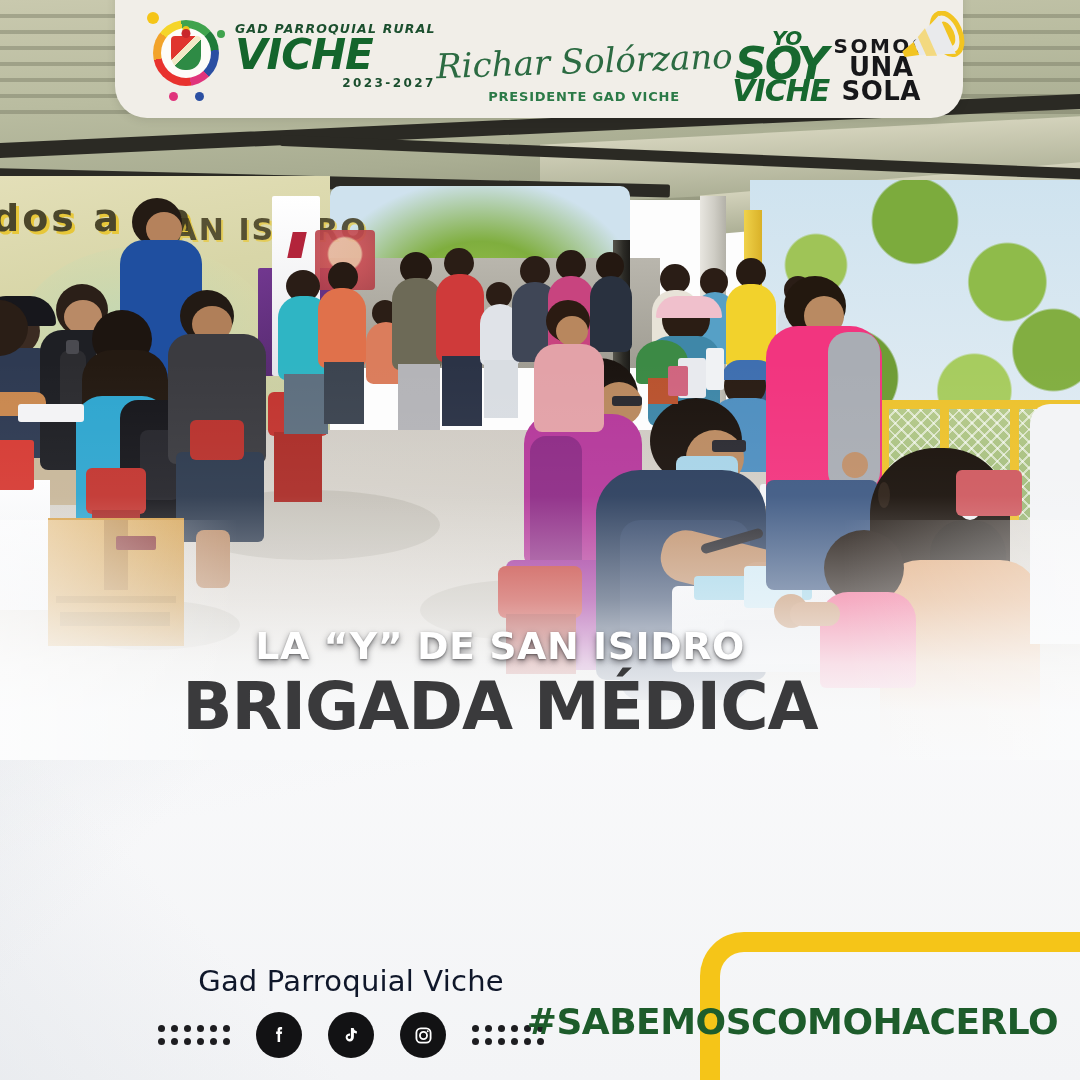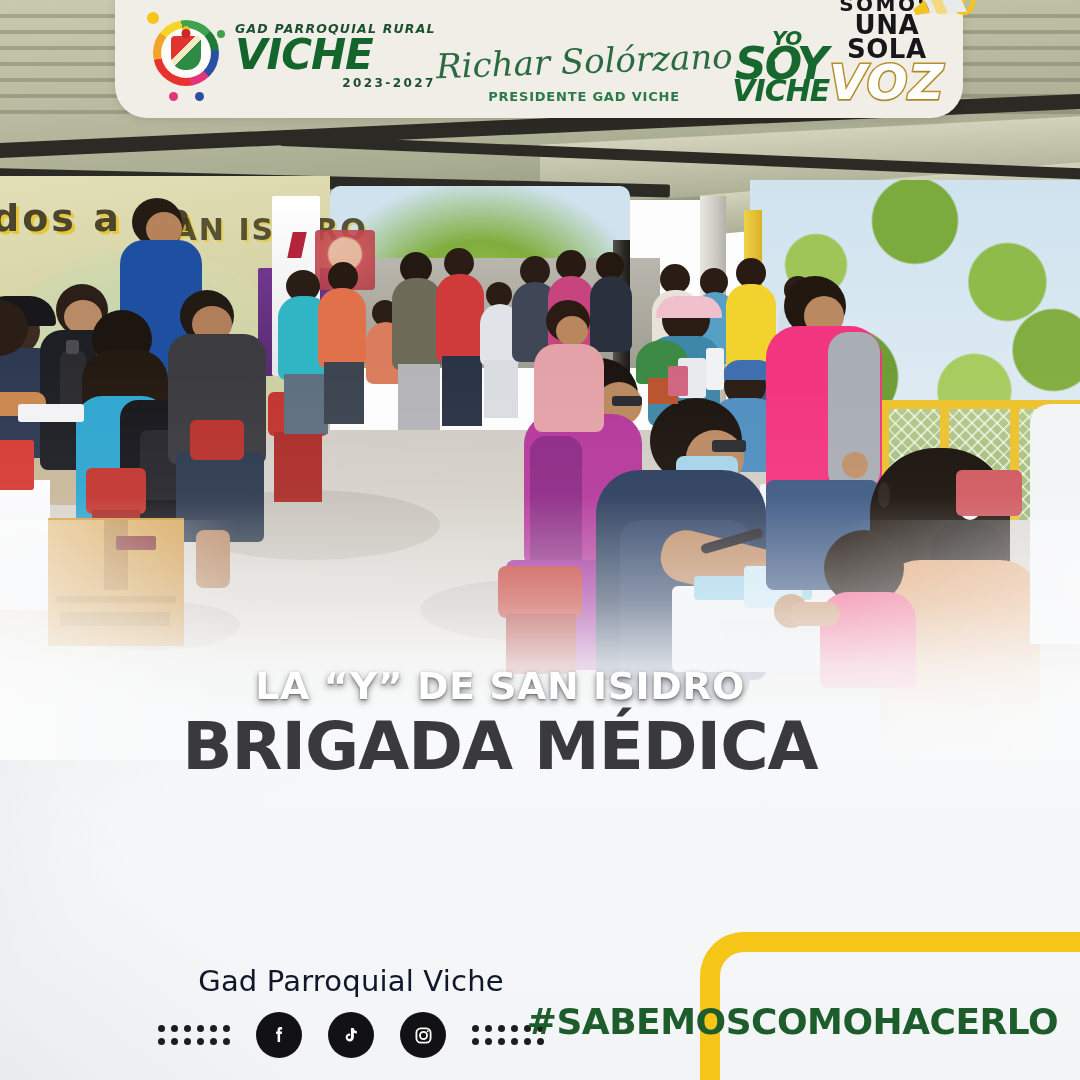--- a/index.html
+++ b/index.html
@@ -320,21 +320,21 @@
     -webkit-text-stroke:3px #b8912a;
     paint-order:stroke fill;
     text-shadow:0 2px 0 rgba(150,115,25,.35);
   }
   .megaphone {
     position:absolute; right:-36px; top:-26px; width:76px; height:62px;
   }
 
   
   .overlay-text {
-    position:absolute; left:0; top:666px; width:1000px;
+    position:absolute; left:0; top:626px; width:1000px;
     text-align:center; z-index:5;
   }
   .ot-kicker {
     font-family:"DejaVu Sans", sans-serif;
     font-size:38px; font-weight:700; letter-spacing:.5px;
     color:#ffffff;
     text-shadow:0 3px 6px rgba(40,40,45,.55), 0 1px 2px rgba(0,0,0,.4);
     line-height:1.1;
   }
   .ot-title {
@@ -667,21 +667,20 @@
           <span class="ysv-heart">❤</span>
         </span>
         <span class="ysv-viche">VICHE</span>
       </div>
     </div>
 
     <div class="logo-slot">
       <div class="sv">
         <span class="sv-1">SOMOS</span>
         <span class="sv-2">UNA SOLA</span>
-        <span class="sv-3">VOZ</span>
         <span class="megaphone">
           <svg viewBox="0 0 76 62" width="76" height="62">
             <g transform="rotate(-24 38 31)">
               <ellipse cx="56" cy="30" rx="13" ry="22" fill="none" stroke="#f2c421" stroke-width="5"></ellipse>
               <ellipse cx="56" cy="30" rx="7" ry="13" fill="#f2c421"></ellipse>
               <path d="M56 10 L22 24 L22 38 L56 52 Z" fill="#e9eaec"></path>
               <path d="M22 24 L8 28 L8 34 L22 38 Z" fill="#f2c421"></path>
               <path d="M38 16 L38 46 L28 42 L28 21 Z" fill="#f7d253" opacity=".7"></path>
             </g>
           </svg>

